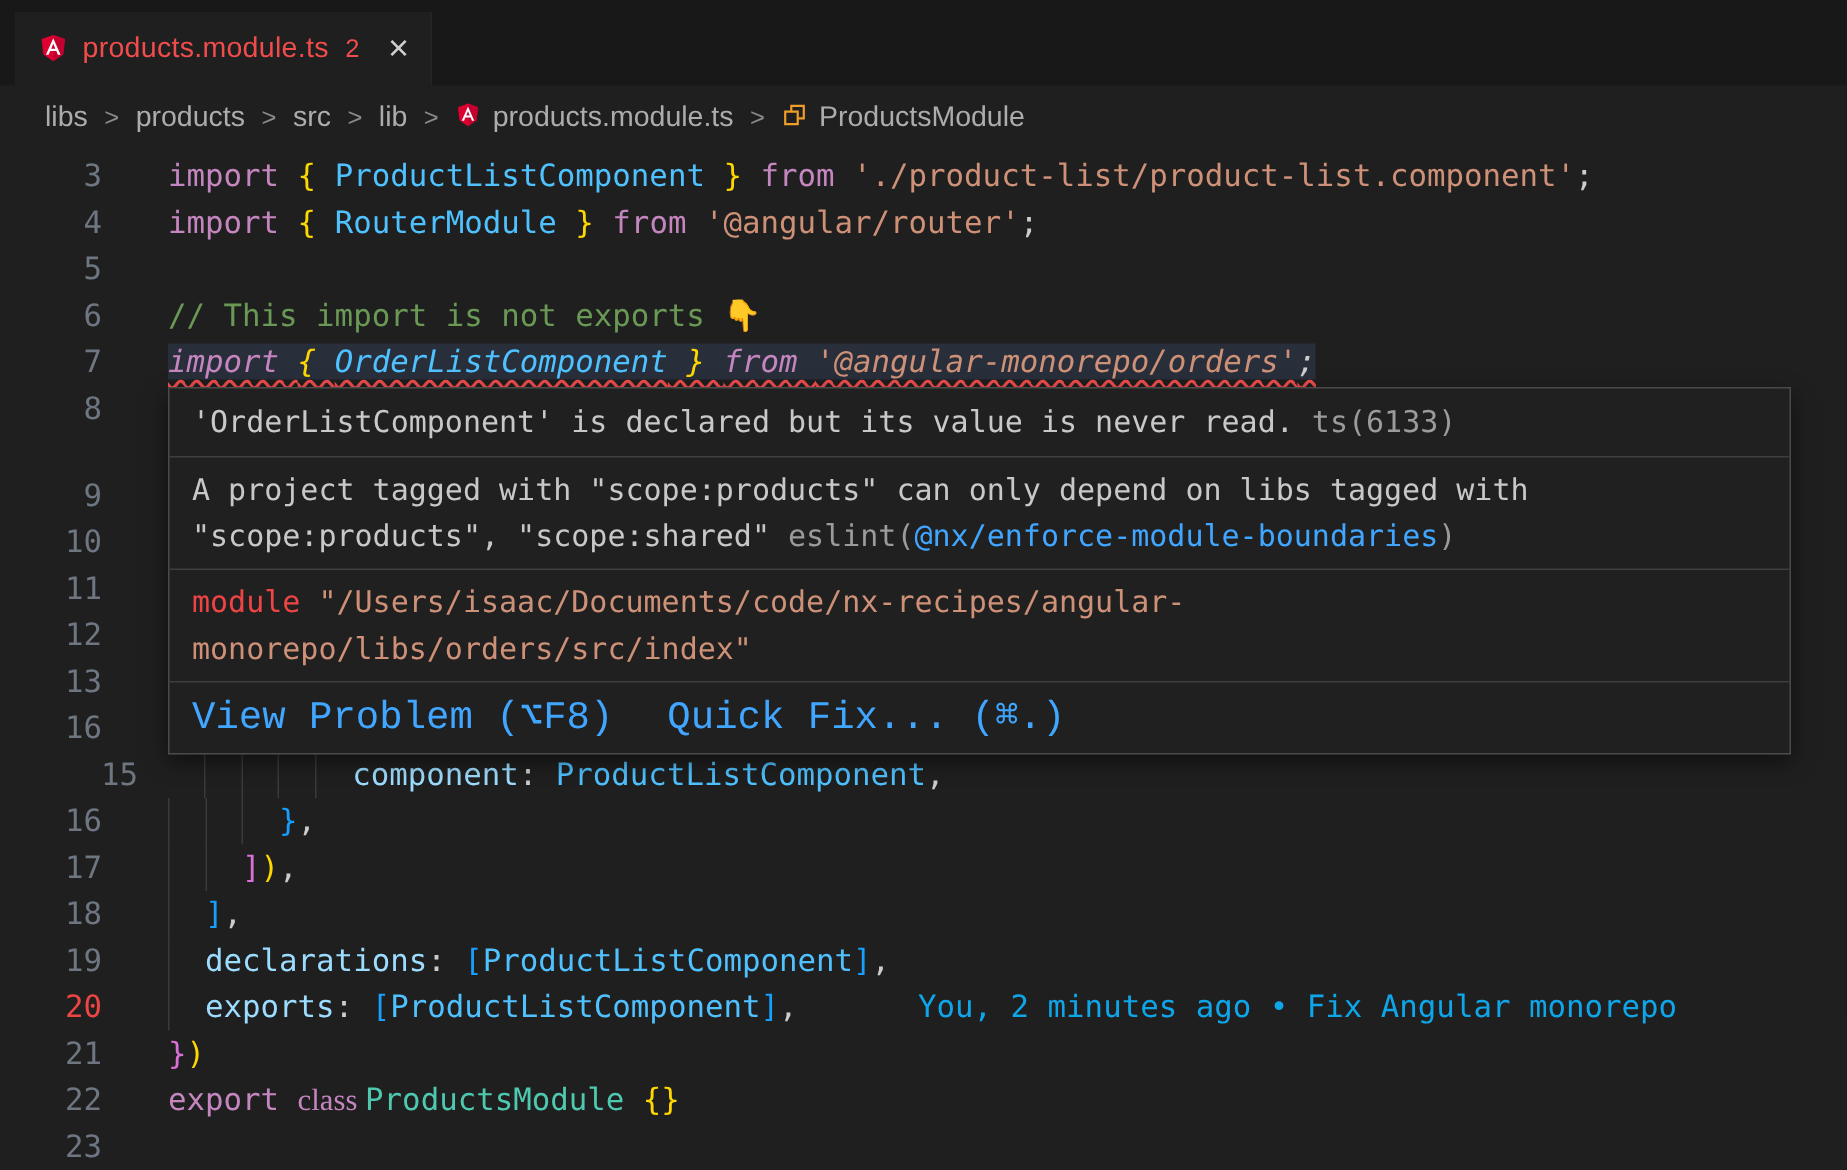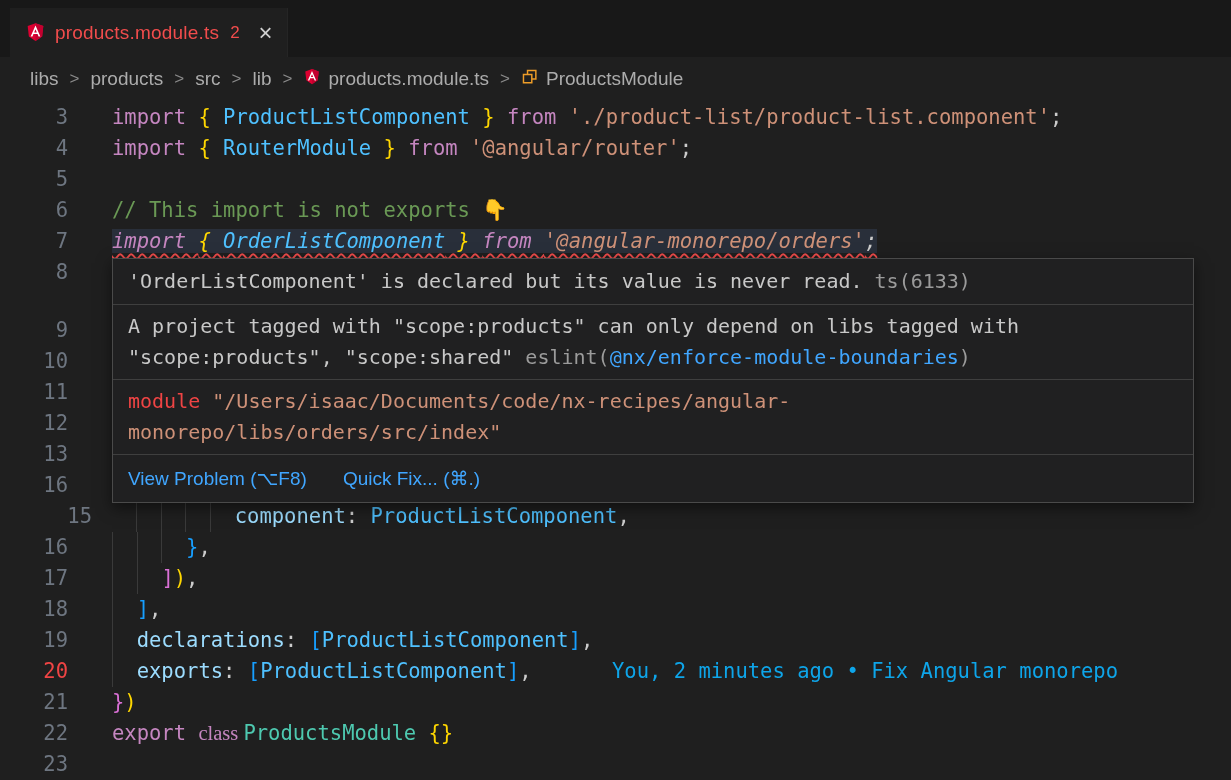--- a/index.html
+++ b/index.html
@@ -28,21 +28,21 @@
   .blame{position:absolute;left:500px;color:#0ea5e9;}
 
   
   .hover{position:absolute;left:112px;top:158px;width:1082px;box-sizing:border-box;background:#202021;border:1px solid #4a4a4a;box-shadow:0 5px 14px rgba(0,0,0,.5);z-index:6;font-family:"DejaVu Sans Mono","Liberation Mono",monospace;font-size:20px;}
   .hover-sec{padding:6px 15px;line-height:31px;color:#c8c8c8;border-bottom:1px solid #3f3f3f;white-space:pre;}
   .hover-sec:first-child{padding:7px 15px;}
   .hover .dim{color:#9b9b9b;}
   .hover .link{color:#40a6ff;cursor:pointer;}
   .hover .kw{color:#ef4444;}
   .hover .str{color:#ce9178;}
-  .hover-actions{display:flex;gap:36px;padding:8px 15px;border-bottom:none;font-family:Liberation Sans, sans-serif;font-size:19px;}
+  .hover-actions{display:flex;gap:36px;padding:8px 15px;border-bottom:none;font-family:Liberation Mono, monospace;font-size:26px;}
   .hover-actions .action{color:#40a6ff;cursor:pointer;}
 </style>
 </head>
 <body>
 
 <div class="window">
 
   <div class="tabbar">
     <div class="tab">
       <span style="display:inline-flex;">

